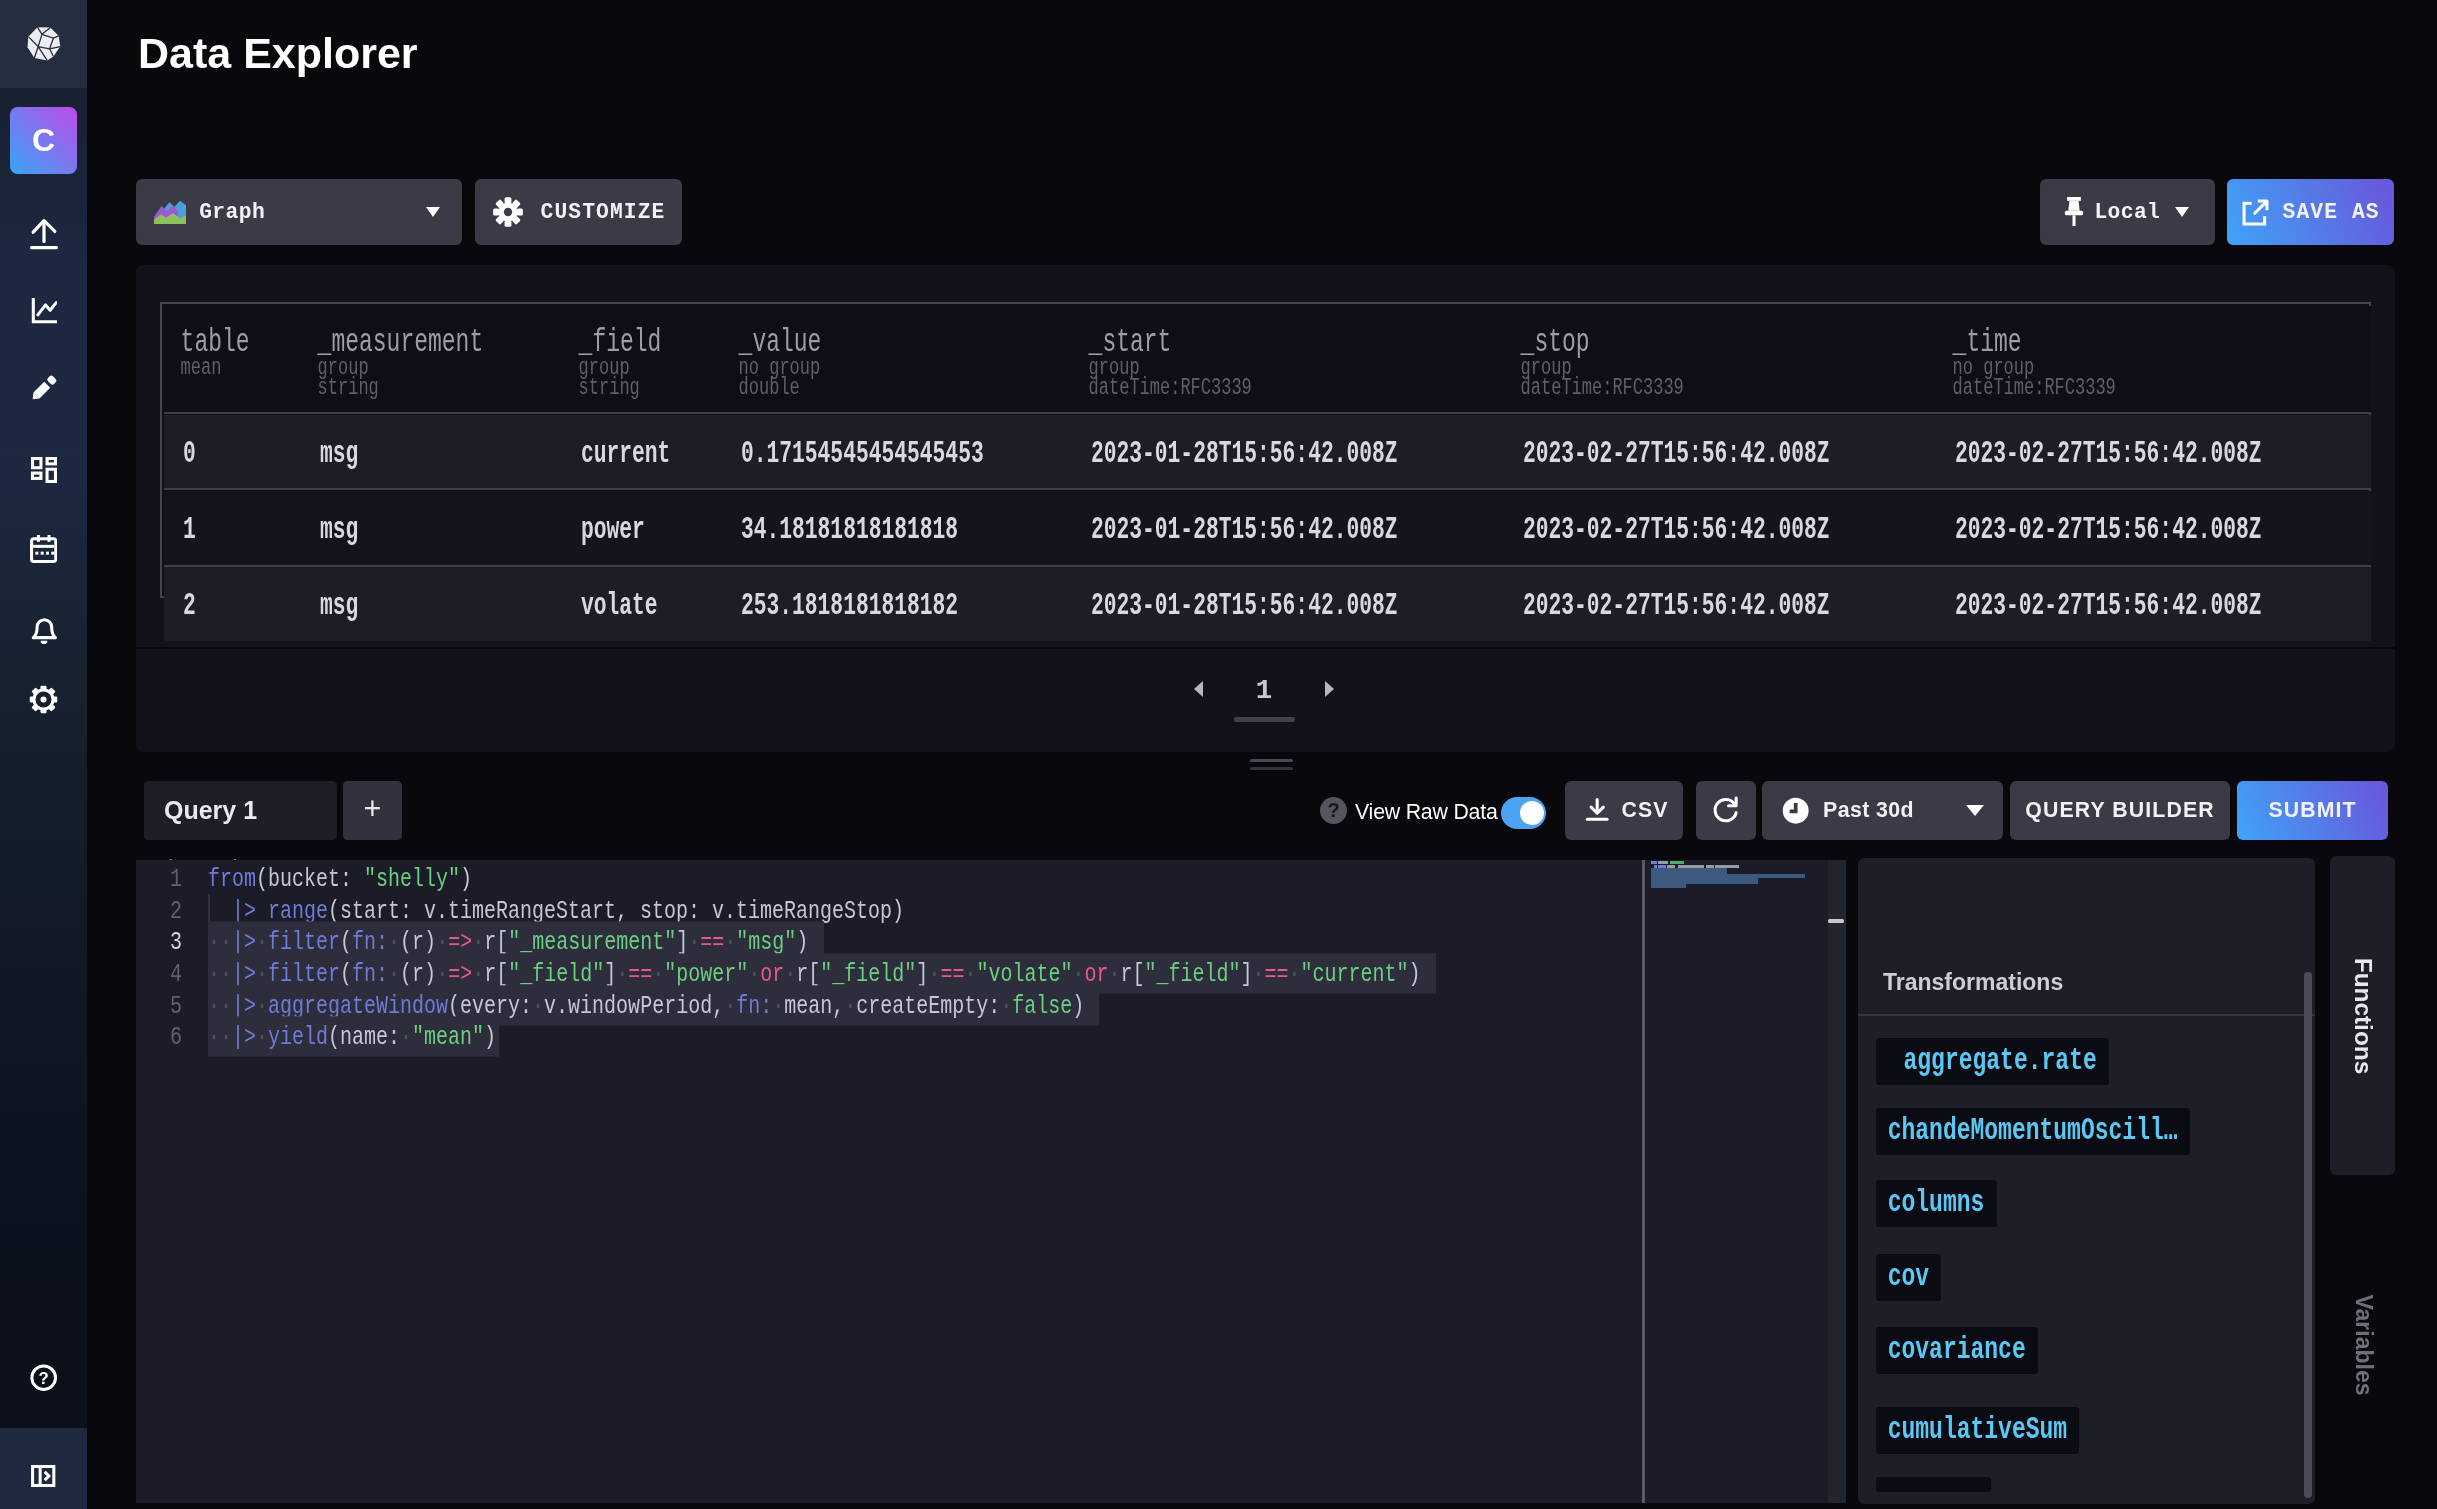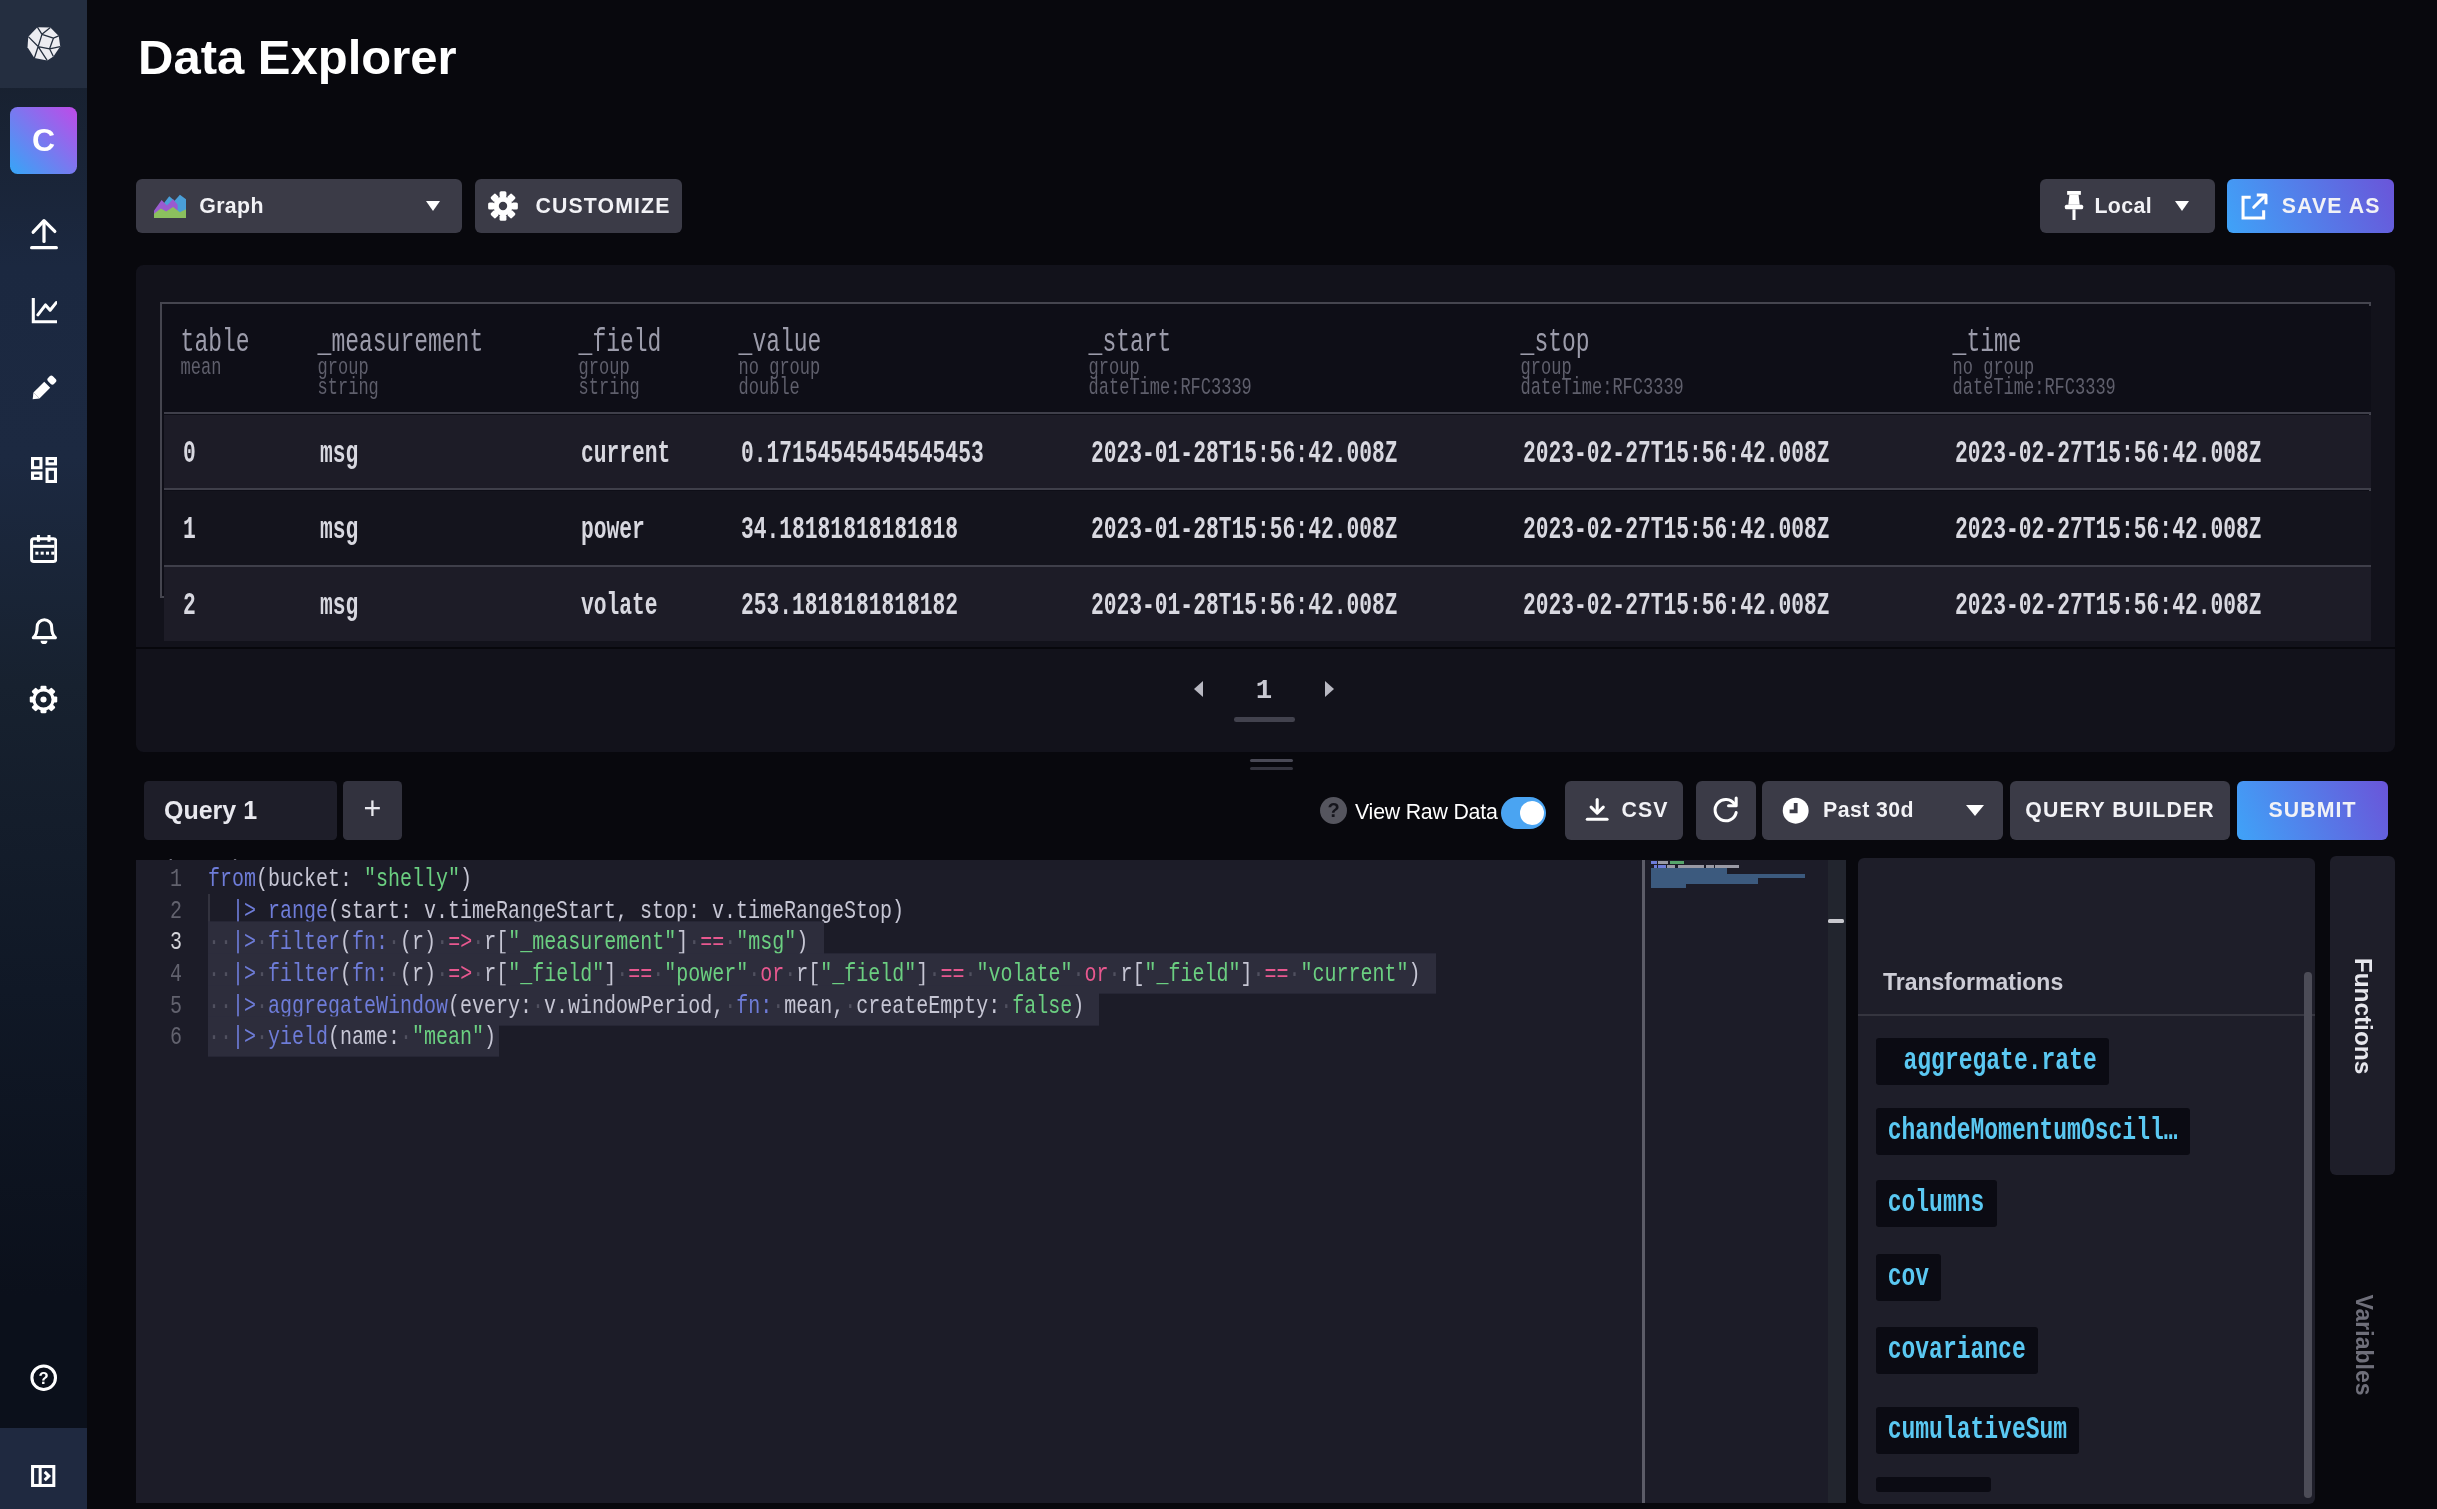--- a/index.html
+++ b/index.html
@@ -12,28 +12,28 @@
     background:linear-gradient(180deg,#182130 84px,#1b2840 267px,#1c2941 457px,#17212f 686px,#101826 991px,#0b101b 1296px,#0b101b 1509px); }
   #logocell { left:0; top:0; width:87px; height:88px; background:#242e40; }
   #botcell { left:0; top:1428px; width:87px; height:82px; background:#1f2940; }
   .avatar { left:10px; top:107px; width:67px; height:67px; border-radius:7.6px;
     background:linear-gradient(to top right,#35a6f7,#bf4ae8);
     color:#fff; font-weight:bold; font-size:32px; text-align:center; line-height:67px; }
   .navicon { left:0; width:87px; text-align:center; }
 
   
   .btn { background:#3b3b47; border-radius:6.1px; color:#f2f2f6; display:flex; align-items:center; }
-  .btn-lg { height:54px; }
+  .btn-lg { height:66px;font-family:Liberation Mono, monospace; }
   .btn-md { height:59px; }
   .blab { font-weight:bold; font-size:21.3px; letter-spacing:1.1px; }
   .grad { background:linear-gradient(66deg,#3fa3f8 0%,#6a55d9 100%); }
   .caretdn { width:0; height:0; border-left:7.6px solid transparent; border-right:7.6px solid transparent; border-top:10px solid #fff; }
 
   
-  #title { left:138px; top:29px; font-size:49px; font-weight:bold; color:#fff; letter-spacing:0px; }
+  #title { left:138px; top:29px; font-size:43px; font-weight:bold; color:#fff; letter-spacing:0px; }
 
   
   #tpanel { left:136px; top:265px; width:2259px; height:487px; background:#12121b; border-radius:7.6px; }
   #rawtable { left:23.6px; top:37px; width:2211px; height:296px; border:2.3px solid #45454f; background:#0e0e17; }
   .trow { position:absolute; left:2.3px; width:2207px; height:74px; }
   .rowlight { background:#1d1c27; }
   .rowdark { background:#14141d; }
   .rowsep { position:absolute; left:2.3px; width:2207px; height:2.3px; background:#3f3f4a; }
   .hcell { position:absolute; top:22px; color:#9c9cab; font-size:23px; line-height:23px; font-family:"Liberation Mono",monospace; transform:scaleY(1.45); transform-origin:top left; }
   .hsub { position:absolute; top:54px; color:#5f5f6c; font-size:17px; line-height:13.7px; font-family:"Liberation Mono",monospace; transform:scaleY(1.45); transform-origin:top left; }

